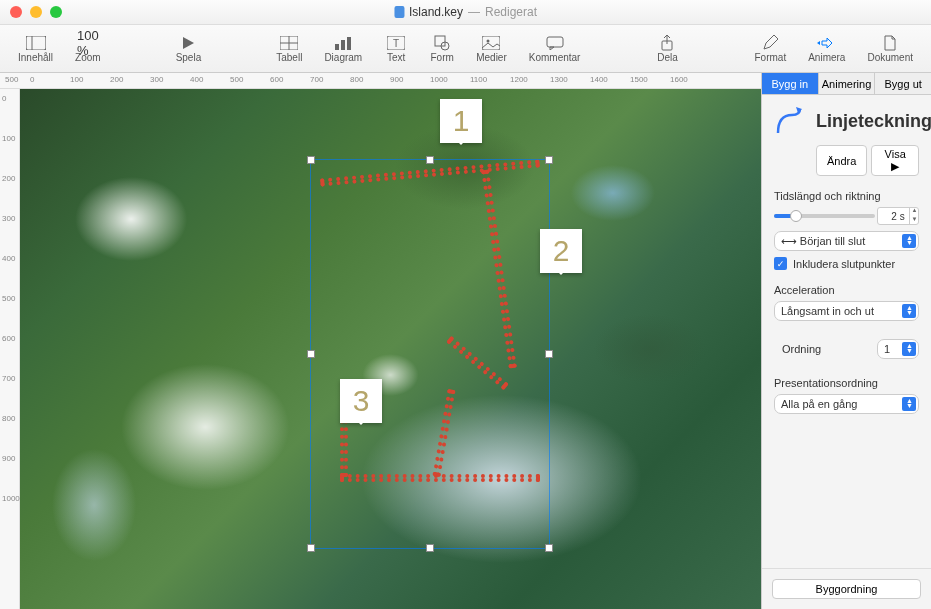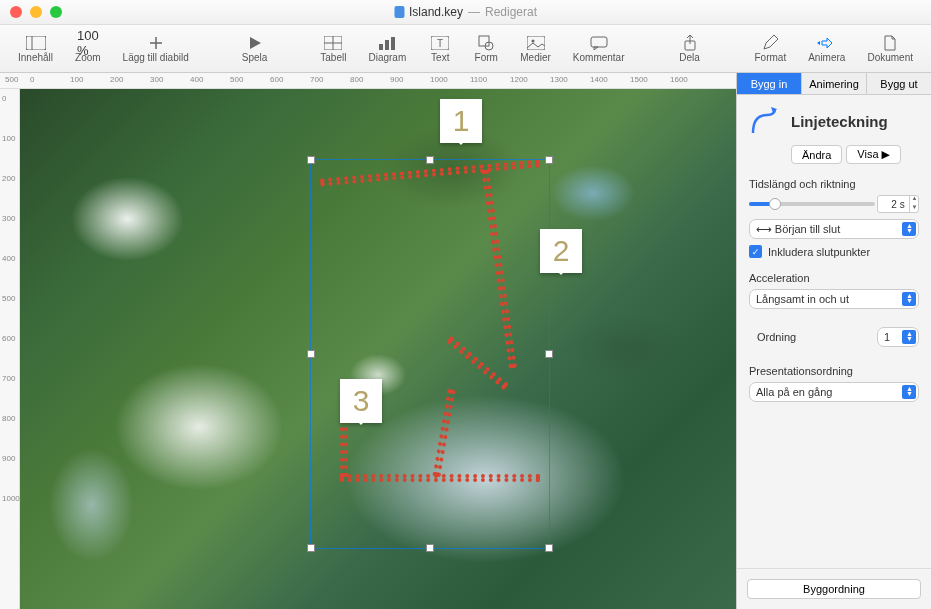--- a/index.html
+++ b/index.html
@@ -55,30 +55,30 @@
 .h-tl { top: -4px; left: -4px; } .h-tm { top: -4px; left: calc(50% - 4px); } .h-tr { top: -4px; right: -4px; }
 .h-ml { top: calc(50% - 4px); left: -4px; } .h-mr { top: calc(50% - 4px); right: -4px; }
 .h-bl { bottom: -4px; left: -4px; } .h-bm { bottom: -4px; left: calc(50% - 4px); } .h-br { bottom: -4px; right: -4px; }
 
 .marker { position: absolute; z-index: 4; background: #fff; width: 42px; height: 44px; display: flex; align-items: center; justify-content: center; font-size: 30px; font-weight: 300; color: #b5a56a; box-shadow: 0 2px 4px rgba(0,0,0,0.3); }
 .marker::after { content: ''; position: absolute; bottom: -8px; left: calc(50% - 6px); border: 6px solid transparent; border-top-color: #fff; }
 .m1 { left: 420px; top: 10px; }
 .m2 { left: 520px; top: 140px; }
 .m3 { left: 320px; top: 290px; }
 
-.inspector { width: 195px; background: #f4f4f4; border-left: 1px solid #ccc; display: flex; flex-direction: column; }
+.inspector { width: 170px; background: #f4f4f4; border-left: 1px solid #ccc; display: flex; flex-direction: column; }
 .insp-tabs { display: flex; height: 22px; border-bottom: 1px solid #ccc; font-size: 11px; }
 .insp-tab { flex: 1; display: flex; align-items: center; justify-content: center; background: #eee; border-right: 1px solid #ccc; cursor: pointer; }
 .insp-tab.active { background: #2d7bf0; color: #fff; }
 .insp-tab:last-child { border-right: none; }
 
 .insp-body { padding: 10px 12px; font-size: 11px; color: #333; overflow-y: auto; flex: 1; }
 .effect-head { display: flex; align-items: center; gap: 10px; margin-bottom: 8px; }
 .effect-icon { width: 32px; height: 32px; }
-.effect-title { font-weight: 600; font-size: 15px; flex: 1; }
+.effect-title { font-weight: 600; font-size: 18px; flex: 1; }
 .effect-btns { display: flex; gap: 4px; margin-bottom: 14px; padding-left: 42px; }
 .mini-btn { background: #fff; border: 1px solid #ccc; border-radius: 4px; padding: 2px 10px; font-size: 11px; cursor: pointer; }
 
 .section { margin-bottom: 14px; }
 .section-label { font-size: 11px; color: #333; margin-bottom: 5px; font-weight: 500; }
 .slider-row { display: flex; align-items: center; gap: 2px; }
 .slider { flex: 1; height: 4px; background: #ccc; border-radius: 2px; position: relative; }
 .slider-fill { height: 100%; background: #2d7bf0; border-radius: 2px; width: 18%; }
 .slider-thumb { position: absolute; width: 12px; height: 12px; background: #fff; border: 1px solid #aaa; border-radius: 50%; top: -4px; left: 16%; }
 .num-field { width: 42px; height: 18px; border: 1px solid #ccc; border-radius: 3px; background: #fff; font-size: 10px; text-align: center; display: flex; align-items: center; justify-content: center; position: relative; }
@@ -124,29 +124,20 @@
           <rect x="0" y="0" width="20" height="14" fill="none" stroke="#666" stroke-width="1.2" rx="2"></rect>
           <line x1="6" y1="0" x2="6" y2="14" stroke="#666"></line>
           <line x1="16" y1="12" x2="19" y2="15" stroke="none"></line>
         </svg>
       </span>
     <span>Innehåll</span>
   </div>
   <div class="tb-btn">
     <span class="tb-icon" style="font-size:13px;color:#333;">100 %</span>
     <span>Zoom</span>
-  </div>
-  <div class="tb-btn">
-    <span class="tb-icon">
-        <svg width="18" height="18" viewBox="0 0 18 18">
-          <line x1="9" y1="3" x2="9" y2="15" stroke="#666" stroke-width="1.5"></line>
-          <line x1="3" y1="9" x2="15" y2="9" stroke="#666" stroke-width="1.5"></line>
-        </svg>
-      </span>
-    <span>Lägg till diabild</span>
   </div>
   <div class="tb-spacer"></div>
   <div class="tb-btn">
     <span class="tb-icon">
         <svg width="14" height="14" viewBox="0 0 14 14">
           <polygon points="2,1 13,7 2,13" fill="#666"></polygon>
         </svg>
       </span>
     <span>Spela</span>
   </div>

